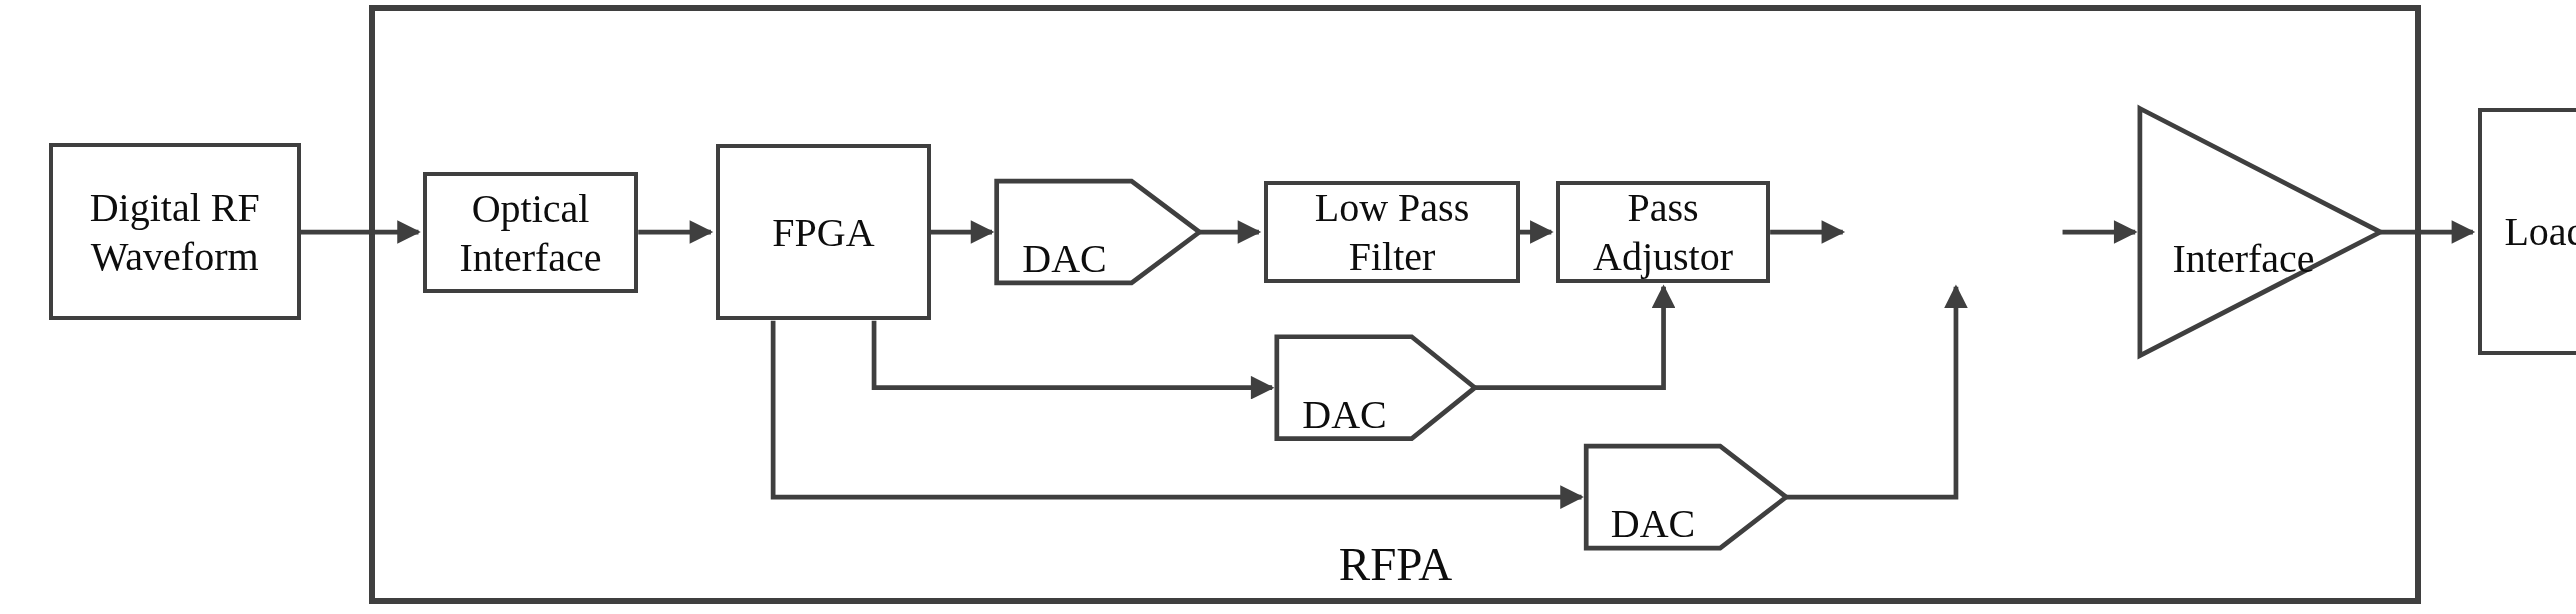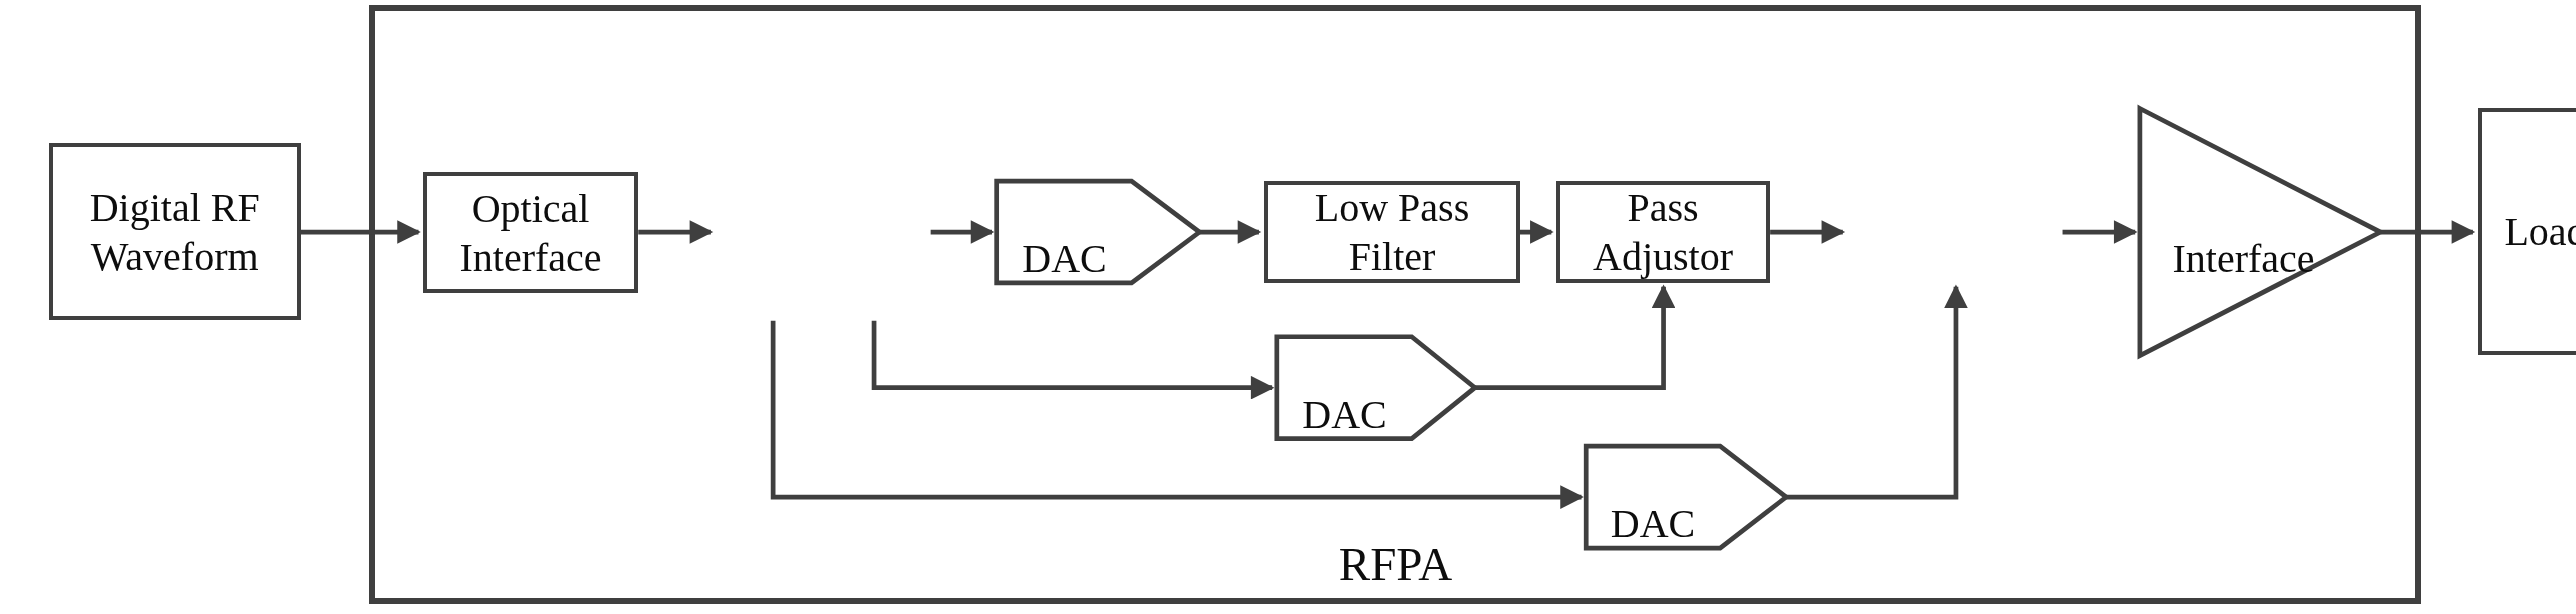--- a/index.html
+++ b/index.html
@@ -88,20 +88,23 @@
   </svg>
 
   <div class="box" style="left:4.7px;top:143px;width:252px;height:177px">
     <span>Digital RF Waveform</span>
   </div>
 
   <div class="box" style="left:379px;top:172px;width:215px;height:121px">
     <span>Optical Interface</span>
   </div>
 
+  <div class="box" style="left:672px;top:144px;width:215px;height:176px">
+    <span>FPGA</span>
+  </div>
 
   <div class="box" style="left:1220px;top:181px;width:256px;height:102px">
     <span>Low Pass Filter</span>
   </div>
 
   <div class="box" style="left:1512px;top:181px;width:214px;height:102px">
     <span>Pass Adjustor</span>
   </div>
 
 

